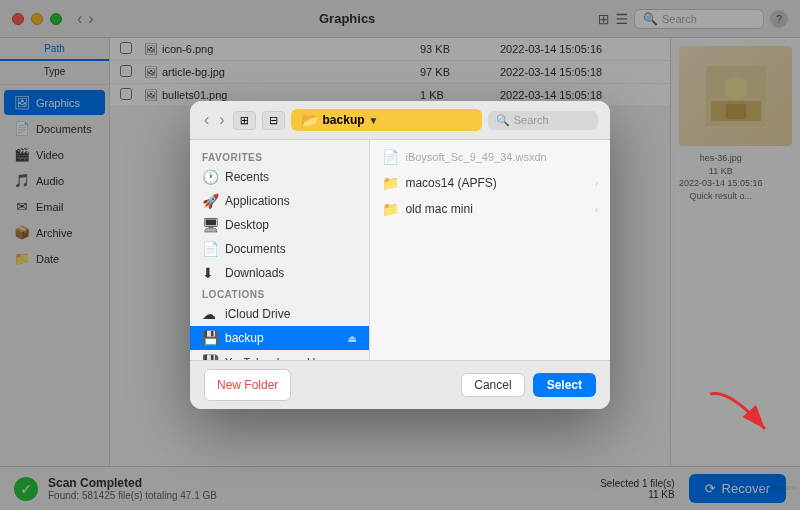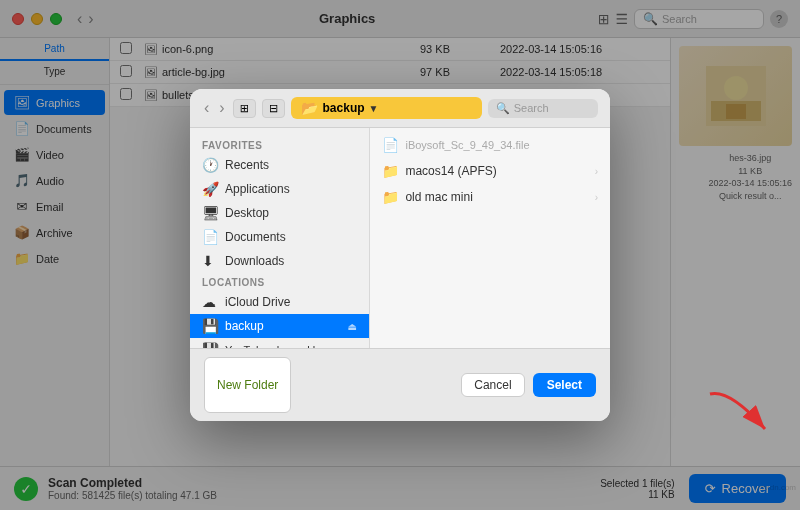--- a/index.html
+++ b/index.html
@@ -212,21 +212,21 @@
       background: white;
     }
 
     
     .right-panel {
       width: 130px;
       background: #f8f8f8;
       border-left: 1px solid #d8d8d8;
       display: flex;
       flex-direction: column;
-      align-items: flex-end;
+      align-items: flex-start;
       padding: 8px;
       overflow: hidden;
       flex-shrink: 0;
     }
 
     .preview-area {
       width: 100%;
       height: 100px;
       background: #eee;
       border-radius: 4px;
@@ -472,24 +472,24 @@
       display: flex;
       align-items: center;
       justify-content: space-between;
       border-top: 1px solid #d0d0d0;
     }
 
     .new-folder-btn {
       background: white;
       border: 1px solid #ccc;
       border-radius: 6px;
-      padding: 20px 12px;
+      padding: 8px 12px;
       font-size: 12px;
       cursor: pointer;
-      color: #4d7c0f;
+      color: #ef4444;
     }
 
     .footer-right {
       display: flex;
       gap: 8px;
     }
 
     .cancel-btn {
       background: white;
       border: 1px solid #ccc;
@@ -730,21 +730,21 @@
             <span class="dsi-icon">💾</span>
             <span style="font-size:11px;">YouTube channel ba...</span>
             <span class="eject-icon">⏏</span>
           </div>
 
         </div>
 
         <div class="dialog-file-list">
           <div class="dialog-file-item dimmed">
             <span class="df-icon" style="color:#aaa;">📄</span>
-            <span style="font-size:11px;color:#aaa;">iBoysoft_Sc_9_49_34.file</span>
+            <span style="font-size:11px;color:#aaa;">iBoysoft_Sc_9_49_34.wsxdn</span>
           </div>
           <div class="dialog-file-item">
             <span class="df-icon">📁</span>
             <span>macos14 (APFS)</span>
             <span class="df-arrow">›</span>
           </div>
           <div class="dialog-file-item">
             <span class="df-icon">📁</span>
             <span>old mac mini</span>
             <span class="df-arrow">›</span>

